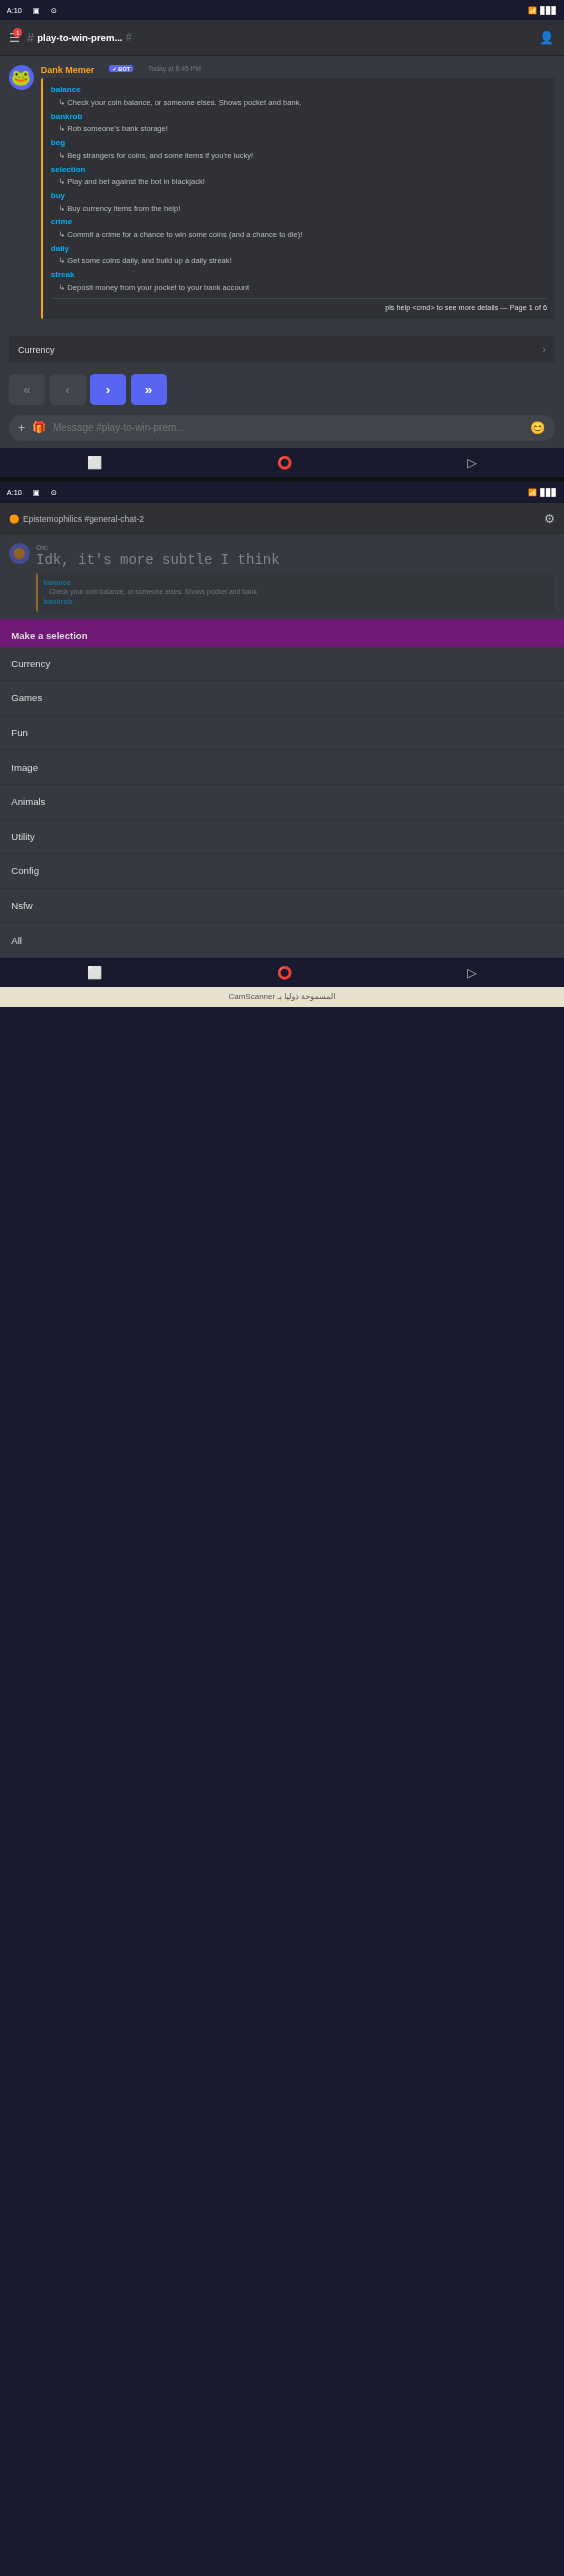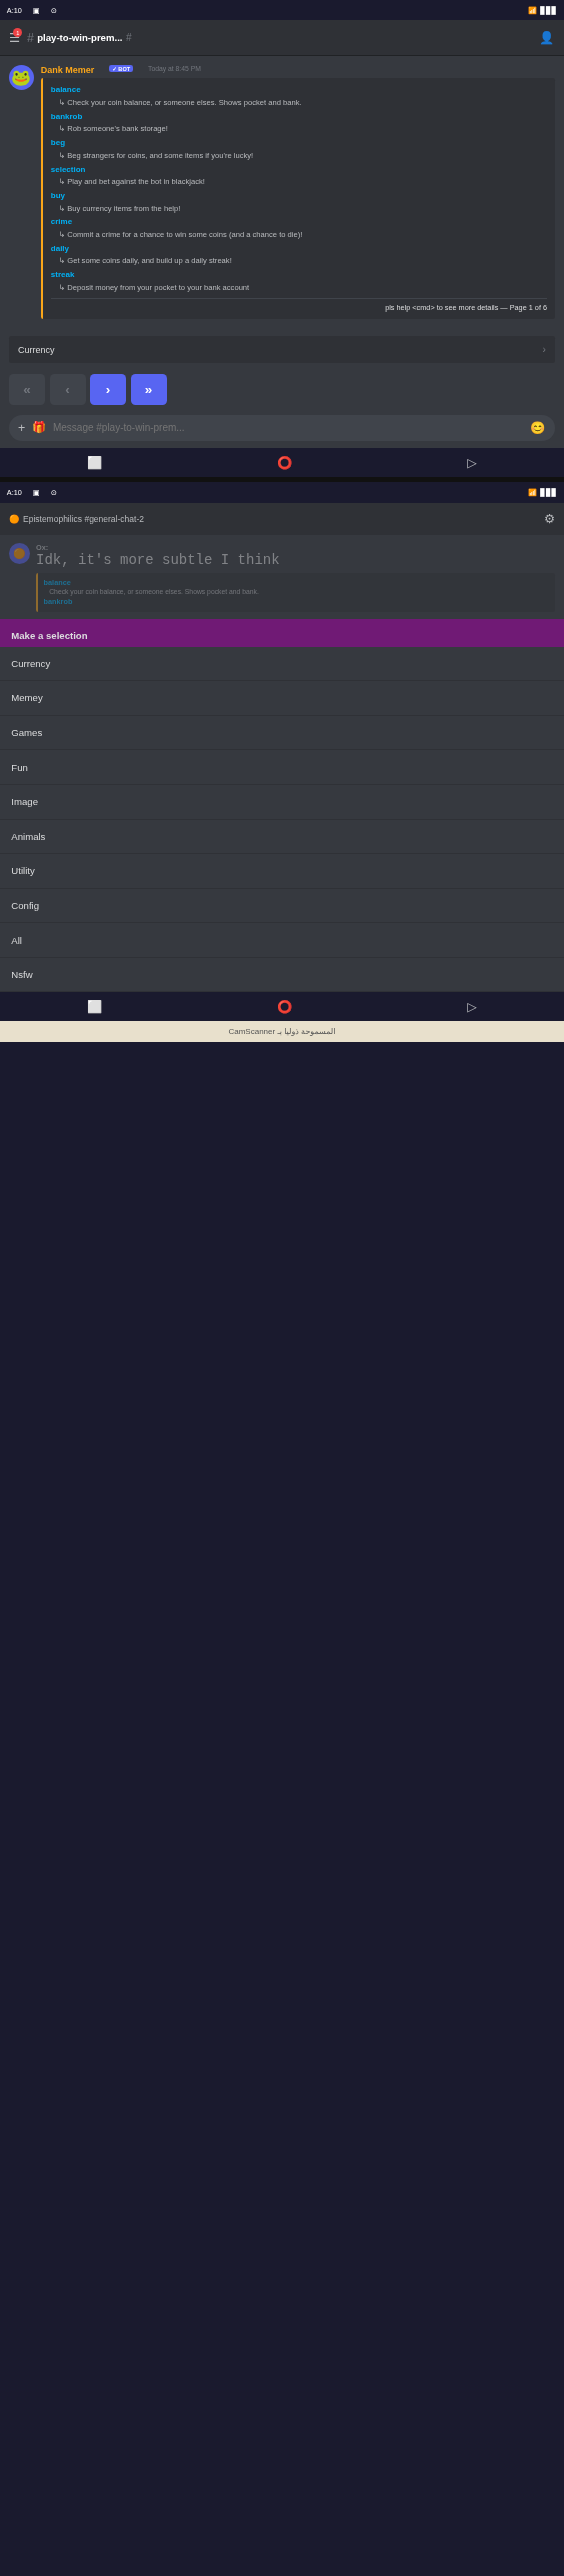--- a/index.html
+++ b/index.html
@@ -543,29 +543,28 @@
           <div class="screen2-embed-desc">Check your coin balance, or someone elses. Shows pocket and bank.</div>
           <div class="screen2-embed-link" style="margin-top:2.3px;">bankrob</div>
         </div>
       </div>
     </div>
   </div>
 
   <div class="selection-panel">
     <div class="selection-title">Make a selection</div>
     <div class="selection-item">Currency</div>
-    <div class="selection-item">Memey</div>
     <div class="selection-item">Games</div>
     <div class="selection-item">Fun</div>
     <div class="selection-item">Image</div>
     <div class="selection-item">Animals</div>
     <div class="selection-item">Utility</div>
     <div class="selection-item">Config</div>
+    <div class="selection-item">Nsfw</div>
     <div class="selection-item">All</div>
-    <div class="selection-item">Nsfw</div>
   </div>
 
   <div class="bottom-nav2">
     <span class="bottom-nav-icon">⬜</span>
     <span class="bottom-nav-icon">⭕</span>
     <span class="bottom-nav-icon">▷</span>
   </div>
 </div>
 
 <div class="watermark">

